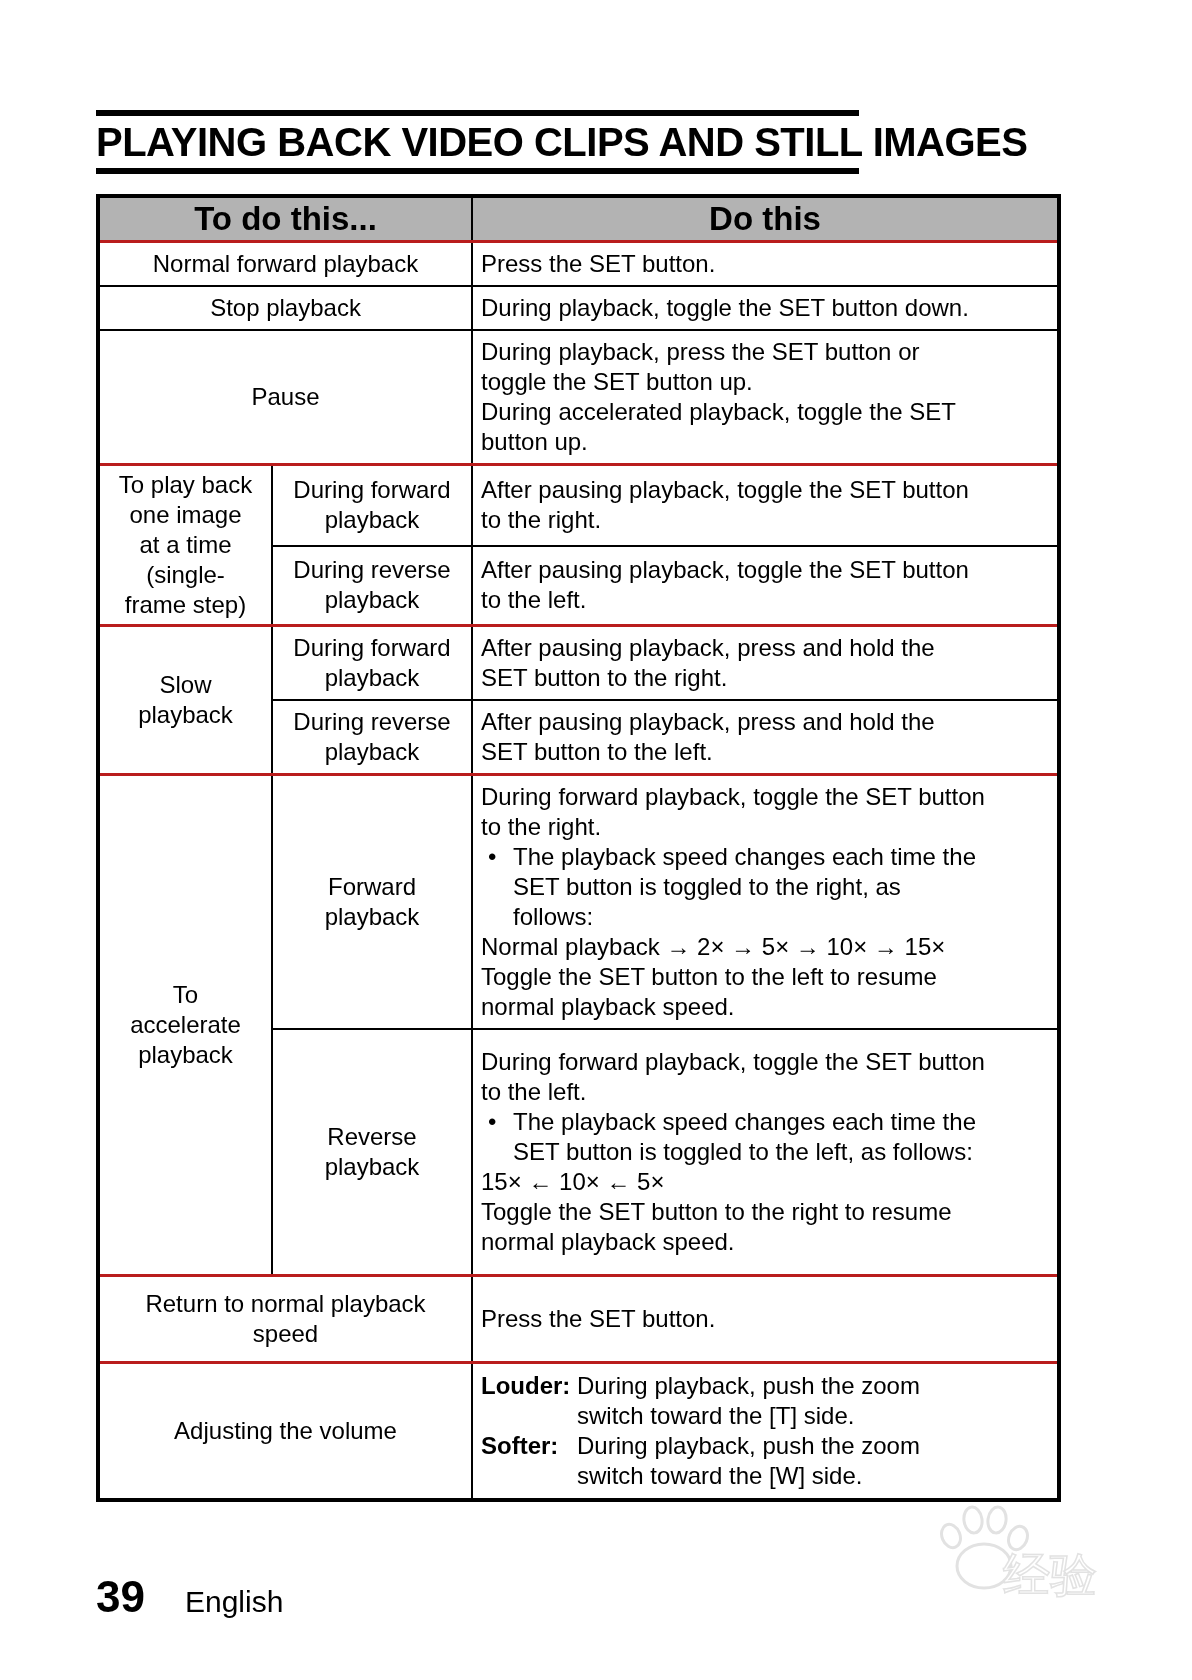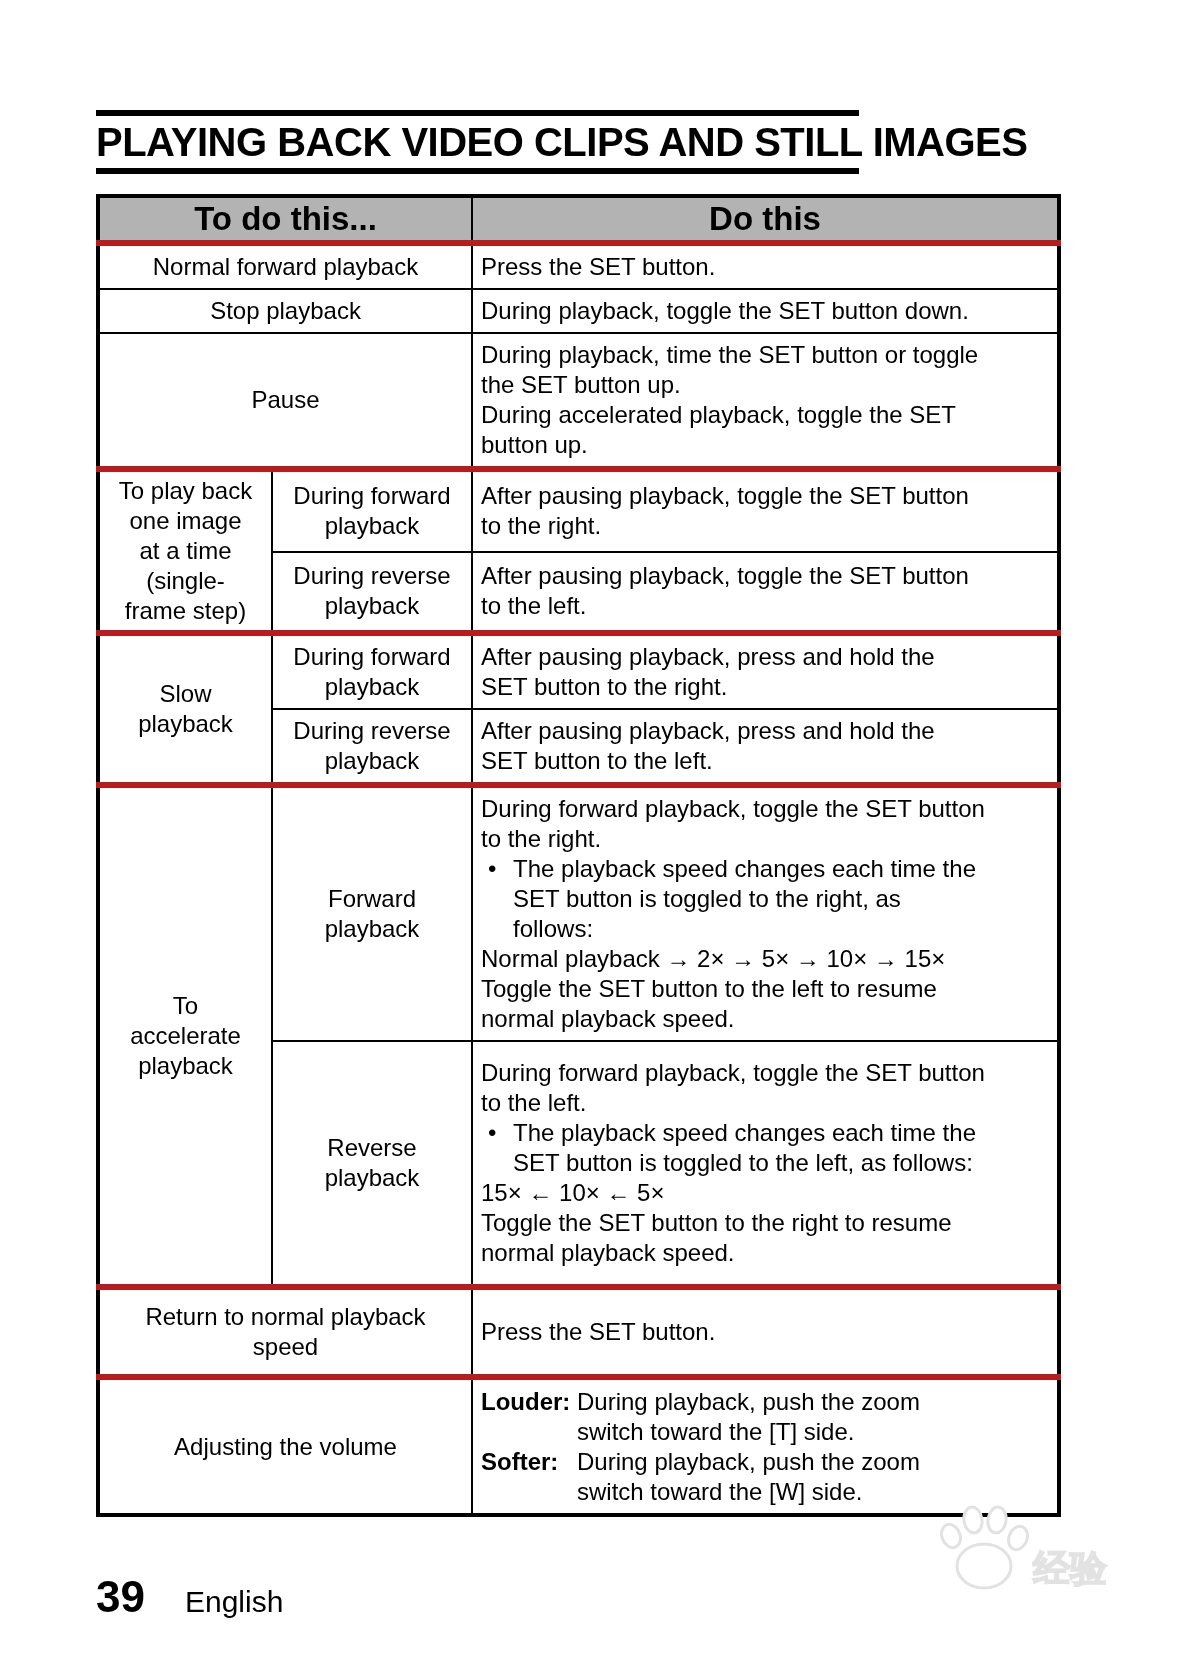--- a/index.html
+++ b/index.html
@@ -7,42 +7,42 @@
        font-family:"Liberation Sans",sans-serif;color:#000;}
   .content{position:absolute;left:96px;top:0;width:763px;}
   .rule{height:6px;background:#000;}
   .rule-top{margin-top:110px;}
   h1{margin:4px 0;font-size:40px;line-height:44px;font-weight:bold;letter-spacing:-0.5px;white-space:nowrap;}
   h2{margin:18px 0 0 0;font-size:36px;line-height:42px;font-weight:bold;}
   table{width:961px;border-collapse:collapse;table-layout:fixed;margin-top:20px;
         border:4px solid #000;}
   td,th{border:2px solid #000;font-size:24px;line-height:30px;vertical-align:middle;
         word-wrap:break-word;}
-  tr.sect>td{border-top:6px solid #b91c1c;}
+  tr.sect>td{border-top:3px solid #b91c1c;}
   th.hdr{background:#b3b3b3;font-size:33px;font-weight:bold;height:38px;text-align:center;padding:2px 4px;}
   td.c-label{text-align:center;padding:12px 36px;}
   td.c-span{text-align:center;padding:4px 18px;}
   td.c-sub{text-align:center;padding:4px 10px;}
   td.c-do{text-align:left;padding:6px 71px 6px 8px;}
   .bullet{display:flex;}
   .bullet .dot{flex:0 0 32px;padding-left:7px;box-sizing:border-box;}
   .bullet .btext{flex:1;}
   .vol-item{display:flex;}
   .vol-label{flex:0 0 96px;font-weight:bold;}
   .vol-text{flex:1;}
   tr.h-hdr{height:38px;} tr.h-37{height:37px;} tr.h-40{height:40px;} tr.h-132{height:132px;}
   tr.h-78{height:78px;} tr.h-77{height:77px;} tr.h-71{height:71px;} tr.h-69{height:69px;}
   tr.h-246{height:246px;} tr.h-67{height:67px;} tr.h-138{height:138px;}
   .footer{position:absolute;left:96px;top:1572px;display:flex;align-items:baseline;}
   .page-num{font-size:44px;font-weight:bold;}
   .lang{font-size:30px;margin-left:40px;}
   .watermark{position:absolute;left:845px;top:1500px;width:290px;height:135px;}
   .wm-text{color:#fff;-webkit-text-stroke:1.5px #e2e2e2;text-shadow:0 0 1px #ececec;}
   .wm-baidu{position:absolute;left:0;top:36px;font-size:56px;font-weight:bold;letter-spacing:1px;}
-  .wm-cjk{position:absolute;left:188px;top:44px;font-size:37px;font-weight:bold;}
+  .wm-cjk{position:absolute;left:158px;top:44px;font-size:47px;font-weight:normal;}
   .wm-url{position:absolute;left:4px;top:96px;font-size:31px;font-weight:bold;letter-spacing:0.5px;}
   .wm-paw{position:absolute;left:86px;top:-2px;}
 </style>
 </head>
 <body>
 
 <div class="content">
   <div class="rule rule-top"></div>
   <h1>PLAYING BACK VIDEO CLIPS AND STILL IMAGES</h1>
   <div class="rule"></div>
@@ -62,21 +62,21 @@
       <td class="c-span" colspan="2">Normal forward playback</td>
       <td class="c-do">Press the SET button.</td>
     </tr>
     <tr class="h-40">
       <td class="c-span" colspan="2">Stop playback</td>
       <td class="c-do">During playback, toggle the SET button down.</td>
     </tr>
     <tr class="h-132">
       <td class="c-span" colspan="2">Pause</td>
       <td class="c-do">
-        <div>During playback, time the SET button or toggle the SET button up.</div>
+        <div>During playback, press the SET button or toggle the SET button up.</div>
         <div>During accelerated playback, toggle the SET button up.</div>
       </td>
     </tr>
     <tr class="h-78 sect">
       <td class="c-label" rowspan="2" style="padding:4px 18px;">To play back one image at a time (single-frame step)</td>
       <td class="c-sub">During forward playback</td>
       <td class="c-do">After pausing playback, toggle the SET button to the right.</td>
     </tr>
     <tr class="h-77">
       <td class="c-sub">During reverse playback</td>

